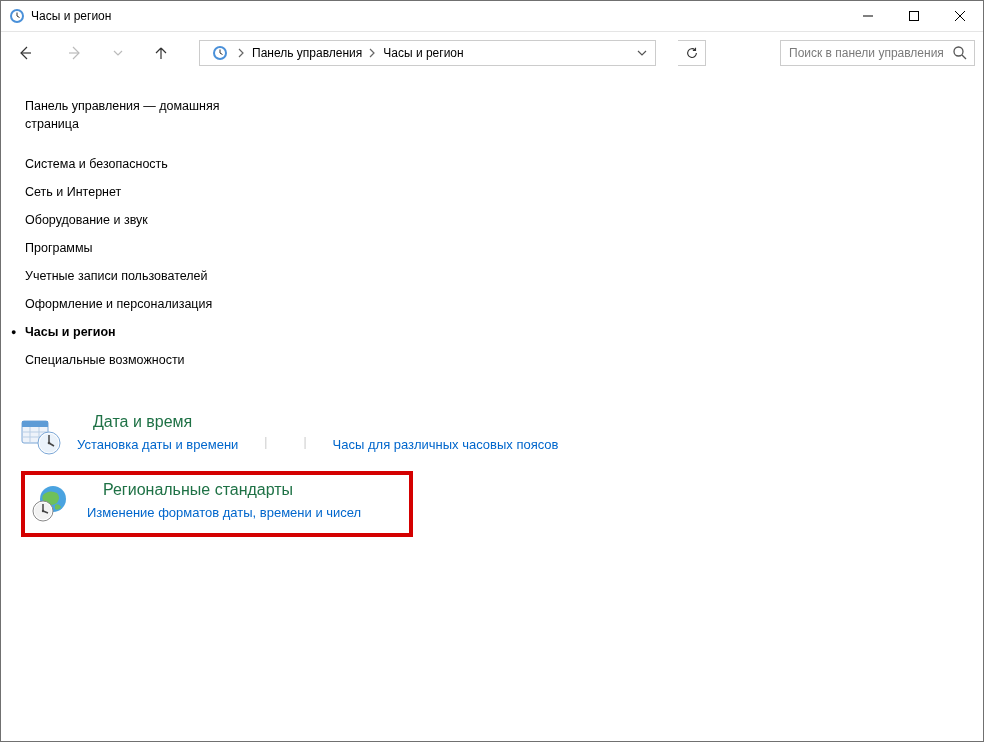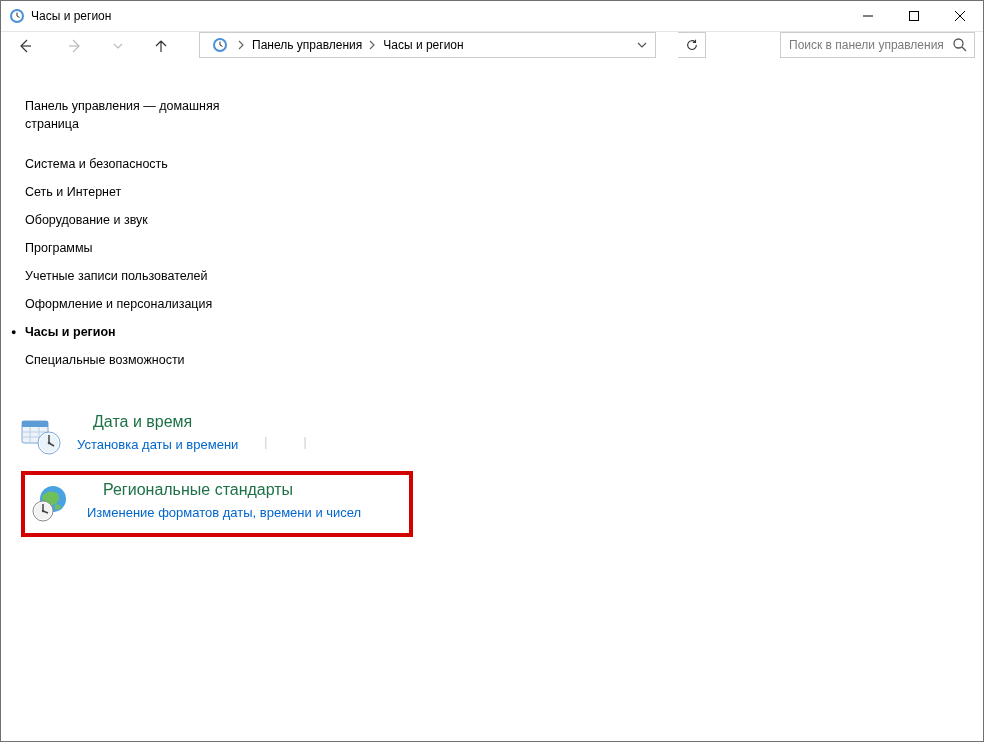--- a/index.html
+++ b/index.html
@@ -33,20 +33,21 @@
   .win-buttons { display: flex; height: 100%; }
   .win-btn {
     width: 46px; display: flex; align-items: center; justify-content: center;
     font-family: "Segoe MDL2 Assets", sans-serif;
   }
 
   
   .navbar {
     height: 41px;
     display: flex;
+    align-items: center;
     padding: 0 8px;
     gap: 18px;
   }
   .nav-arrow {
     width: 32px; height: 28px;
     display: flex; align-items: center; justify-content: center;
     color: #555;
   }
   .nav-arrow.disabled { color: #bbb; }
   .nav-arrow, .nav-up, .refresh-btn { cursor: default; }
@@ -300,20 +301,21 @@
           <line x1="28" y1="28" x2="33" y2="31" stroke="#444" stroke-width="1.5"></line>
           <circle cx="28" cy="28" r="1.3" fill="#444"></circle>
         </svg>
       </div>
       <div class="panel-body">
         <div class="panel-title">Дата и время</div>
         <div class="panel-links">
           <span class="task-link">Установка даты и времени</span>
           <span class="task-sep">|</span>
           <span class="task-sep">|</span>
+          <span class="task-link">Часы для различных часовых поясов</span>
         </div>
       </div>
     </div>
 
     <div class="highlight-box">
       <div class="panel-icon">
         <svg width="40" height="40" viewBox="0 0 40 40">
           <circle cx="22" cy="16" r="13" fill="#4aa3e0"></circle>
           <path d="M12 12 Q18 6 26 10 Q30 14 26 20 Q20 24 14 20 Q10 16 12 12 Z" fill="#6fc05a"></path>
           <path d="M24 22 Q28 20 30 24 Q28 28 24 26 Z" fill="#6fc05a"></path>

